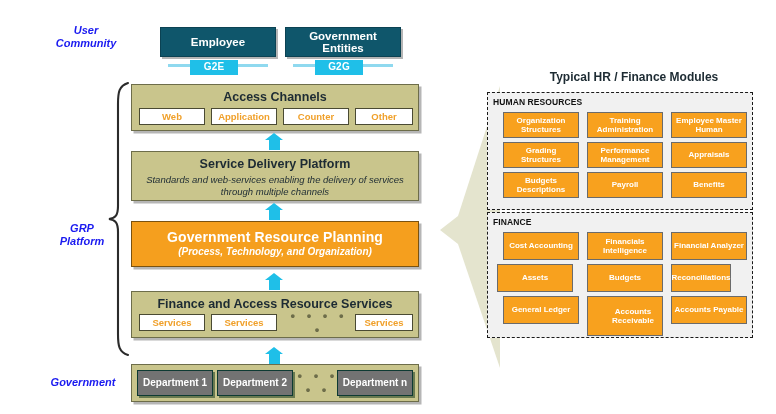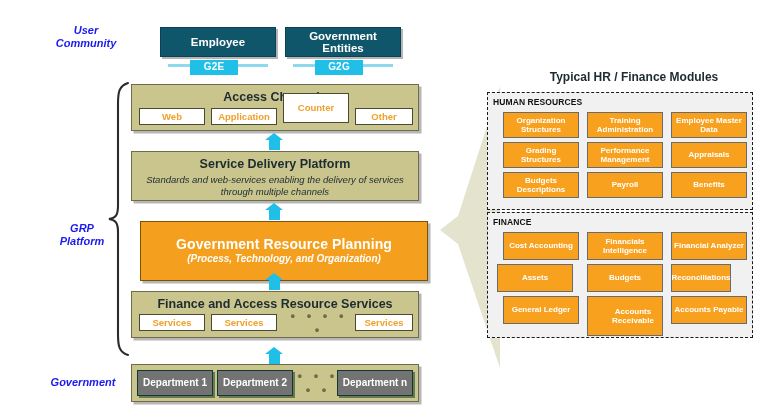--- a/index.html
+++ b/index.html
@@ -222,21 +222,21 @@
 
   <div class="abs band" style="left:131px; top:84px; width:288px; height:47px;">
     <div class="band-title" style="margin-top:5px;">Access Channels</div>
   </div>
   <div class="abs chip ctr" style="left:139px; top:108px; width:66px; height:17px;">
     <span>Web</span>
   </div>
   <div class="abs chip ctr" style="left:211px; top:108px; width:66px; height:17px;">
     <span>Application</span>
   </div>
-  <div class="abs chip ctr" style="left:283px; top:93px; width:66px; height:30px;">
+  <div class="abs chip ctr" style="left:283px; top:108px; width:66px; height:17px;">
     <span>Counter</span>
   </div>
   <div class="abs chip ctr" style="left:355px; top:108px; width:58px; height:17px;">
     <span>Other</span>
   </div>
 
   <div class="arrow-wrap" style="left:265px; top:133px; width:19px; height:17px;">
     <div class="arrow-head"></div>
     <div class="arrow-stem"></div>
   </div>
@@ -250,21 +250,21 @@
   <div class="arrow-wrap" style="left:265px; top:203px; width:19px; height:17px;">
     <div class="arrow-head"></div>
     <div class="arrow-stem"></div>
   </div>
 
   <svg class="wedge" style="left:440px; top:86px; width:60px; height:282px;" viewBox="0 0 60 282" xmlns="http://www.w3.org/2000/svg">
     <polygon points="60,0 18,130 18,158 60,282" fill="#e4e4ce"></polygon>
     <polygon points="18,130 0,144 18,158" fill="#e4e4ce"></polygon>
   </svg>
 
-  <div class="abs grp ctr" style="left:140px; top:221px; width:288px; height:60px;">
+  <div class="abs grp ctr" style="left:131px; top:221px; width:288px; height:46px;">
     <div class="grp-title">Government Resource Planning</div>
     <div class="grp-sub">(Process, Technology, and Organization)</div>
   </div>
 
   <div class="arrow-wrap" style="left:265px; top:273px; width:19px; height:17px;">
     <div class="arrow-head"></div>
     <div class="arrow-stem"></div>
   </div>
 
   <div class="abs band" style="left:131px; top:291px; width:288px; height:47px;">
@@ -307,21 +307,21 @@
   <div class="abs ctr module" style="left:503px; top:112px; width:76px; height:26px; flex-direction:column;">
     <span>Organization</span>
     <span>Structures</span>
   </div>
   <div class="abs ctr module" style="left:587px; top:112px; width:76px; height:26px; flex-direction:column;">
     <span>Training</span>
     <span>Administration</span>
   </div>
   <div class="abs ctr module" style="left:671px; top:112px; width:76px; height:26px; flex-direction:column;">
     <span>Employee Master</span>
-    <span>Data</span>
+    <span>Human</span>
   </div>
 
   <div class="abs ctr module" style="left:503px; top:142px; width:76px; height:26px; flex-direction:column;">
     <span>Grading</span>
     <span>Structures</span>
   </div>
   <div class="abs ctr module" style="left:587px; top:142px; width:76px; height:26px; flex-direction:column;">
     <span>Performance</span>
     <span>Management</span>
   </div>

